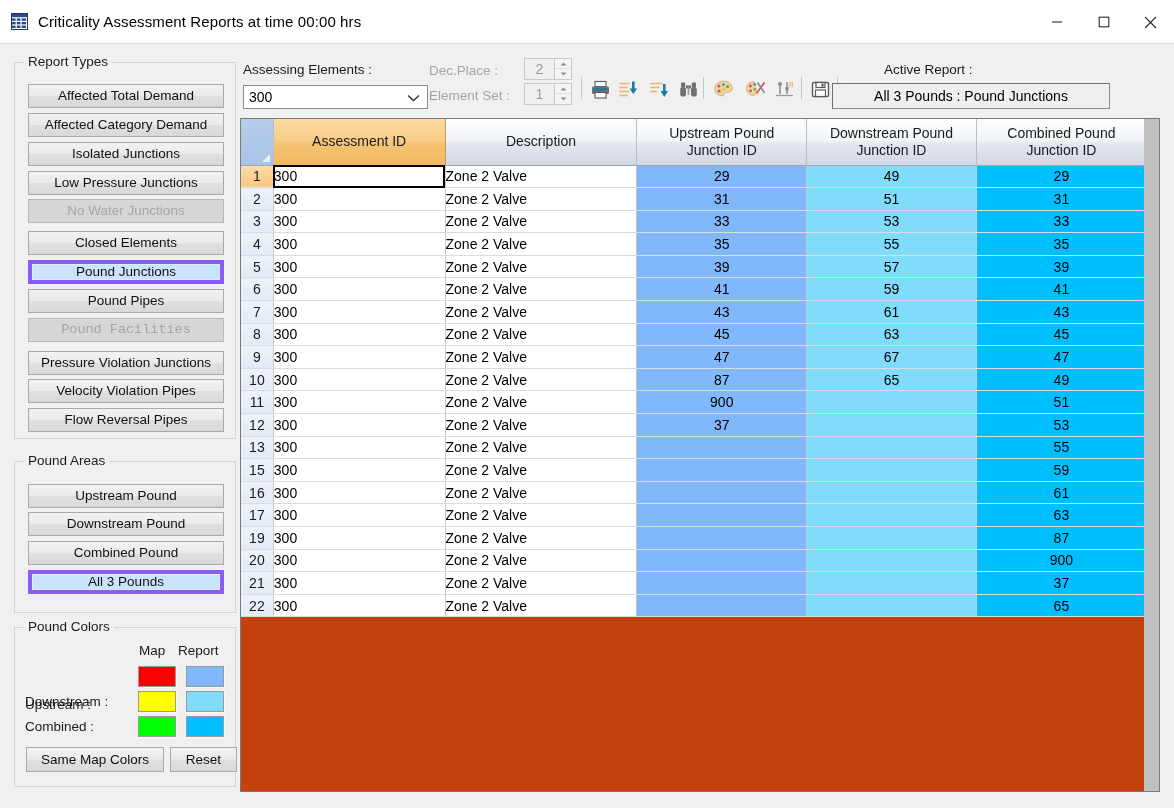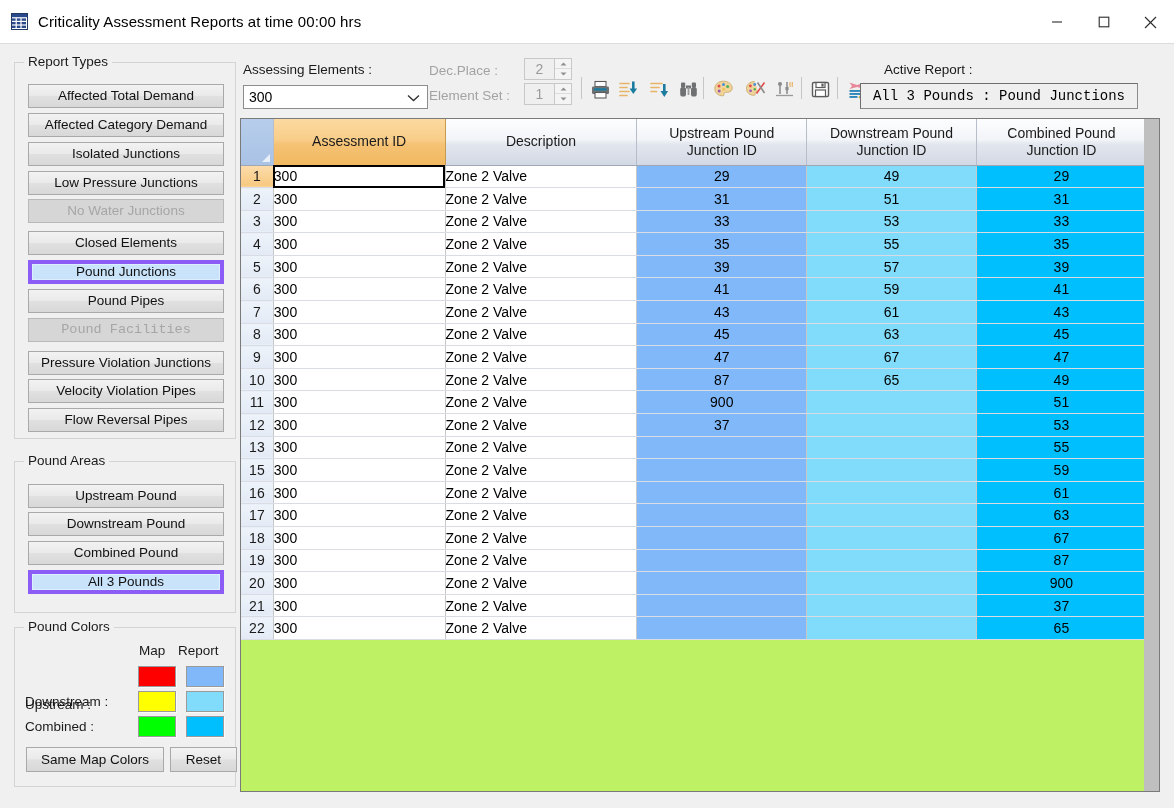--- a/index.html
+++ b/index.html
@@ -113,21 +113,21 @@
     border: 1px solid #8a8a8a;
     border-top-color: #6e6e6e; border-left-color: #6e6e6e;
     display: flex; align-items: center; justify-content: center;
     font-size: 14px; color: #000;
   }
 
   
   .grid-outer {
     position: absolute;
     border: 1px solid #7a7a7a;
-    background: #bef264;
+    background: #c2410c;
     overflow: hidden;
   }
   table.grid { border-collapse: collapse; table-layout: fixed; background: #fff; }
   table.grid th, table.grid td {
     border-right: 1px solid #c7c7c7;
     border-bottom: 1px solid #d9dce3;
     font-size: 14px;
     font-weight: normal;
     padding: 0;
     height: 22.6px;
@@ -439,21 +439,21 @@
           <rect x="2.5" y="14" width="11" height="1.9"></rect>
           <rect x="2.5" y="17" width="8" height="1.9"></rect>
         </g>
       <polygon points="16,11.5 20,18.8 12,18.8" fill="#f0c45a" stroke="#b3892c" stroke-width=".8"></polygon>
       <rect x="15.5" y="14" width="1.1" height="2.6" fill="#5b4312"></rect>
         <rect x="15.5" y="17.1" width="1.1" height="1.1" fill="#5b4312"></rect>
     </svg>
   </div>
 
   <span class="tb-label" style="left:884px; top:18px;">Active Report :</span>
-  <div class="active-report" style="left:860px; top:39px; width:278px; height:26px;font-family:Liberation Mono, monospace;">All 3 Pounds : Pound Junctions</div>
+  <div class="active-report" style="left:832px; top:39px; width:278px; height:26px;">All 3 Pounds : Pound Junctions</div>
 
   <div class="grid-outer" style="left:240px; top:74px; width:920px; height:674px;">
     <table class="grid" style="width:905px;">
       <colgroup>
         <col style="width:32px">
           <col style="width:170px">
           <col style="width:190px">
         <col style="width:168px">
           <col style="width:168px">
           <col style="width:168px">
@@ -602,28 +602,20 @@
           </tr>
           <tr>
             <td class="rowhdr">17</td>
             <td class="cell-id">300</td>
             <td class="cell-desc">Zone 2  Valve</td>
             <td class="cell-up"></td>
             <td class="cell-down"></td>
             <td class="cell-comb" style="border-right: none;">63</td>
           </tr>
           <tr>
-            <td class="rowhdr">18</td>
-            <td class="cell-id">300</td>
-            <td class="cell-desc">Zone 2  Valve</td>
-            <td class="cell-up"></td>
-            <td class="cell-down"></td>
-            <td class="cell-comb" style="border-right: none;">67</td>
-          </tr>
-          <tr>
             <td class="rowhdr">19</td>
             <td class="cell-id">300</td>
             <td class="cell-desc">Zone 2  Valve</td>
             <td class="cell-up"></td>
             <td class="cell-down"></td>
             <td class="cell-comb" style="border-right: none;">87</td>
           </tr>
           <tr>
             <td class="rowhdr">20</td>
             <td class="cell-id">300</td>

